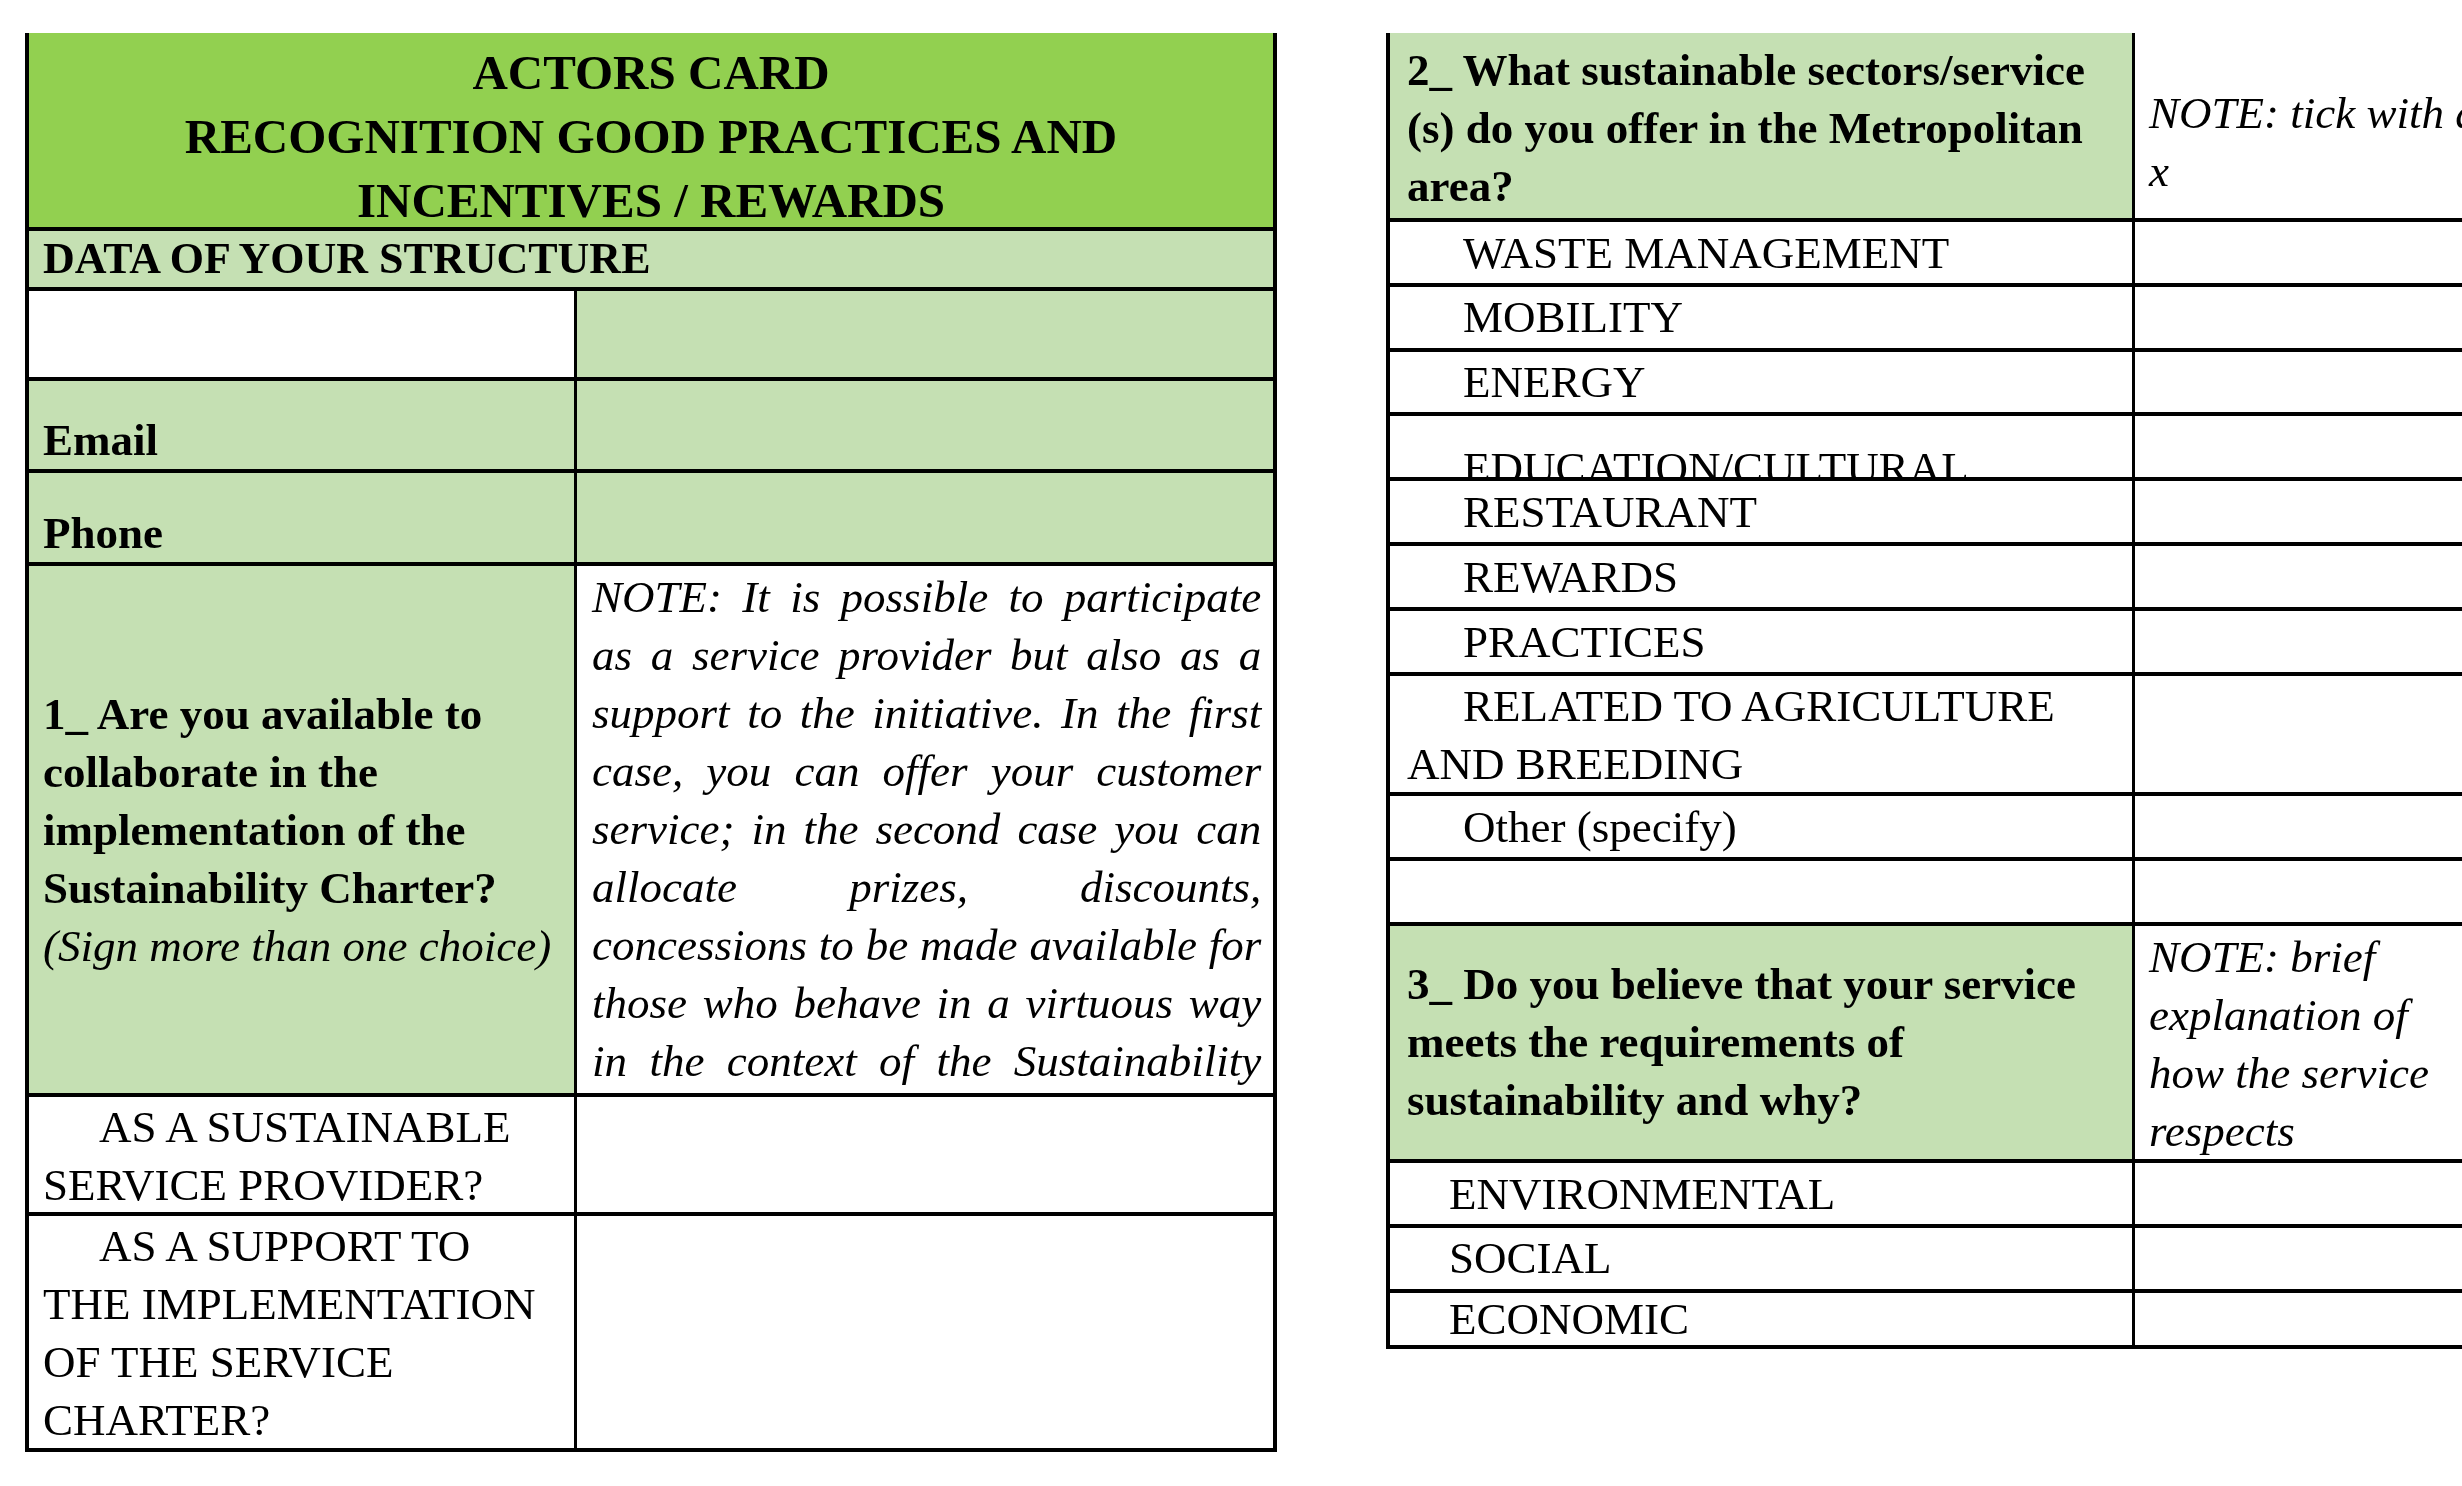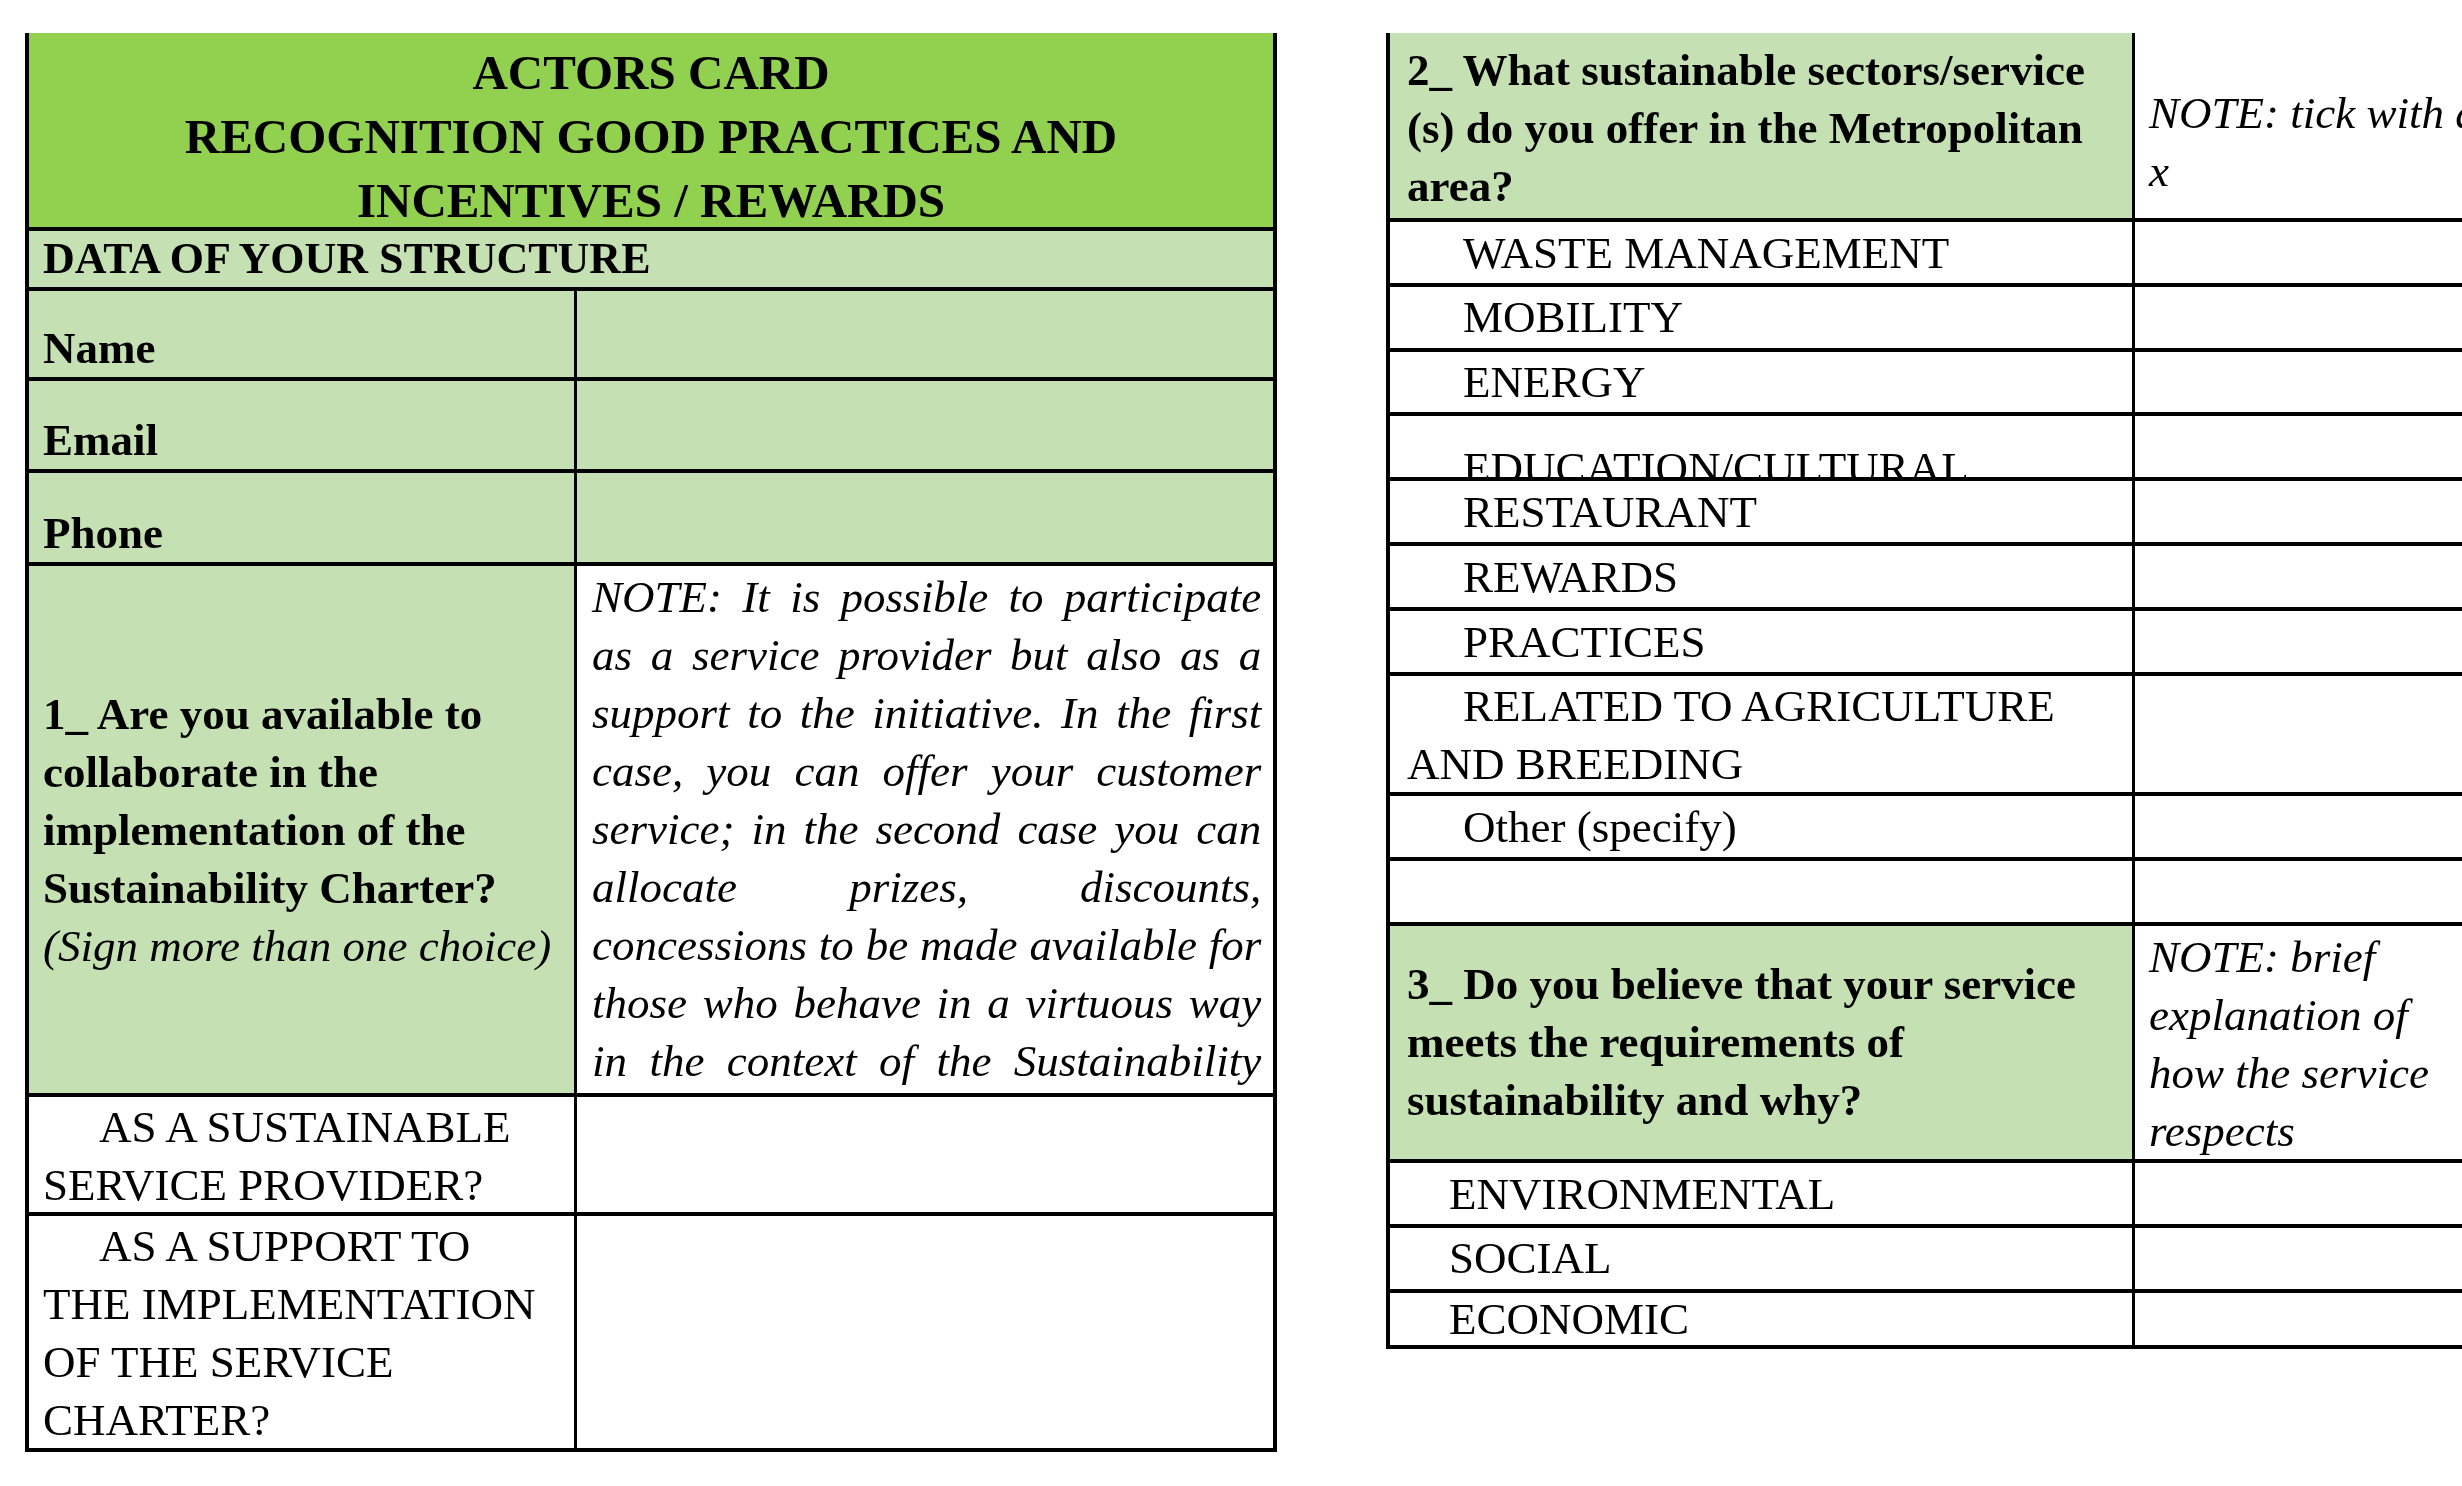--- a/index.html
+++ b/index.html
@@ -30,23 +30,20 @@
   <div class="cell light txt bold vcenter" style="left:0; top:196px; width:1248px; height:60px; padding-left:16px; font-size:44px;">
     <span>DATA OF YOUR STRUCTURE</span>
   </div>
 
   <div class="cell bright title" style="left:0; top:0; width:1248px; height:196px;">
     <div>ACTORS CARD</div>
     <div>RECOGNITION GOOD PRACTICES AND</div>
     <div>INCENTIVES / REWARDS</div>
   </div>
 
-  <div class="cell light txt bold vbottom" style="left:0; top:256px; width:549px; height:90px; padding-left:16px; padding-bottom:2.5px;">
-    <span>Name</span>
-  </div>
   <div class="cell light txt" style="left:549px; top:256px; width:699px; height:90px; padding-left:16px;">
     <span></span>
   </div>
 
   <div class="cell light txt bold vbottom" style="left:0; top:346px; width:549px; height:92px; padding-left:16px; padding-bottom:2.5px;">
     <span>Email</span>
   </div>
   <div class="cell light txt" style="left:549px; top:346px; width:699px; height:92px; padding-left:16px;">
     <span></span>
   </div>

